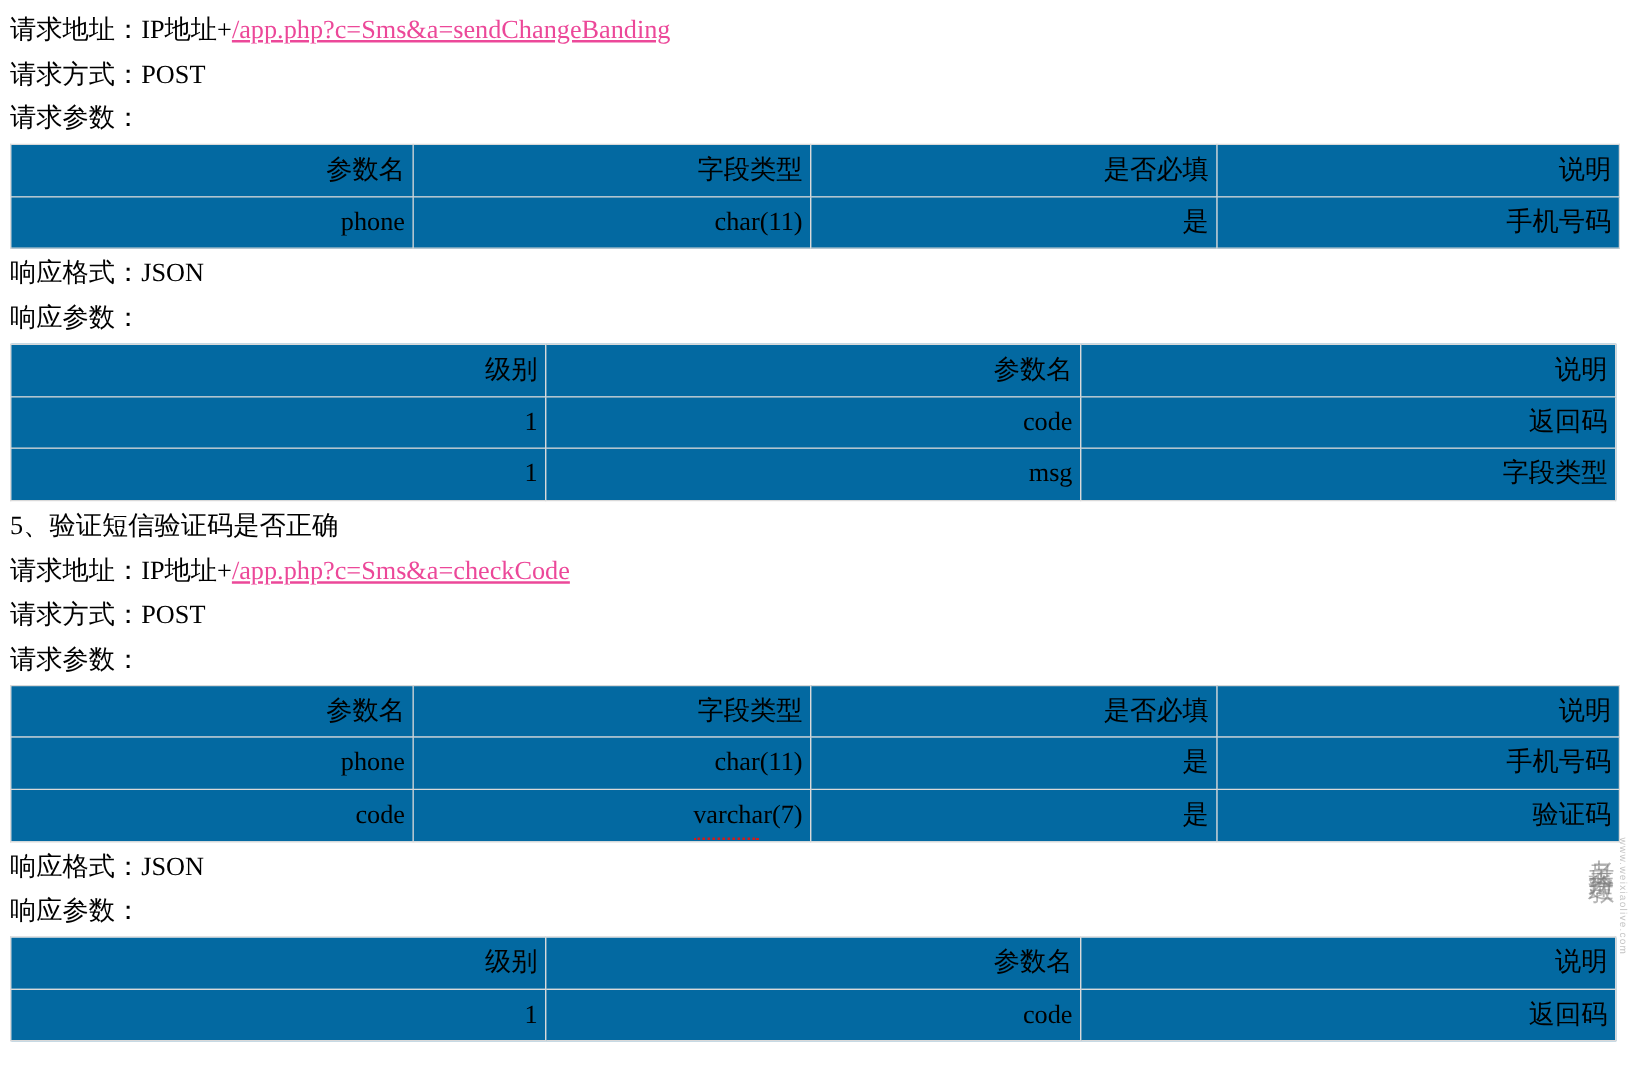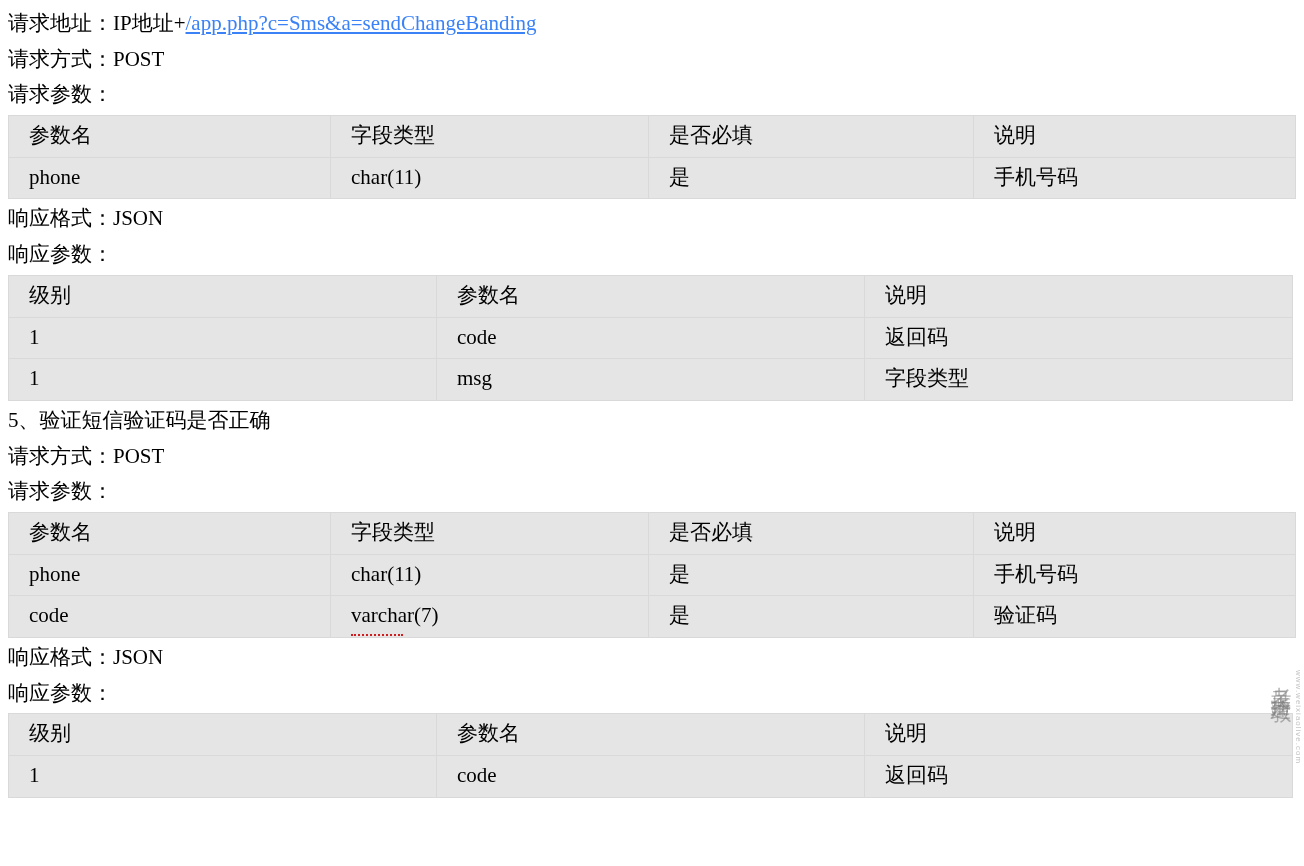--- a/index.html
+++ b/index.html
@@ -12,37 +12,37 @@
     color: #000;
     line-height: 1.7;
   }
   .page {
     width: 1304px;
     padding: 6px 8px 8px 8px;
     position: relative;
   }
   .line { white-space: nowrap; }
   a.link {
-    color: #3b82f6;
+    color: #ec4899;
     text-decoration: underline;
   }
   table {
     border-collapse: collapse;
     width: 1284px;
     margin: 2px 0 2px 0;
     table-layout: fixed;
     font-size: 21px;
   }
   table td {
     border: 1px solid #d9d9d9;
     padding: 2px 6px 3px 20px;
-    text-align: left;
+    text-align: right;
     vertical-align: middle;
     height: 34px;
-    background: #e5e5e5;
+    background: #0369a1;
   }
   
   .t4 td:nth-child(1){ width:322px; }
   .t4 td:nth-child(2){ width:318px; }
   .t4 td:nth-child(3){ width:325px;margin-top:48px; }
   .t4 td:nth-child(4){ width:322px; }
   
   .t3 td:nth-child(1){ width:428px; }
   .t3 td:nth-child(2){ width:428px; }
   .t3 td:nth-child(3){ width:428px; }
@@ -146,20 +146,23 @@
       <td>1</td>
       <td>msg</td>
       <td>字段类型</td>
     </tr>
   </tbody>
     </table>
 
 
   <div class="line">5、验证短信验证码是否正确</div>
 
+  <div class="line">
+    <span>请求地址：</span><span>IP地址+</span><a class="link" href="#">/app.php?c=Sms&amp;a=checkCode</a>
+  </div>
 
   <div class="line">
     <span>请求方式：</span><span>POST</span>
   </div>
 
   <div class="line">请求参数：</div>
 
   <table class="t4">
     <tbody>
         <tr>

